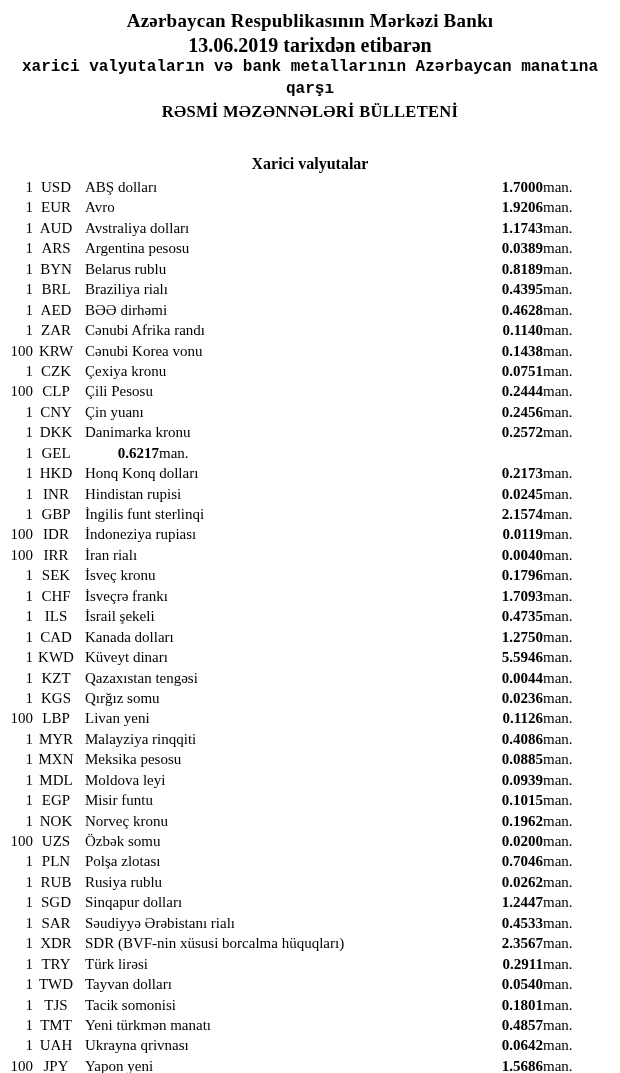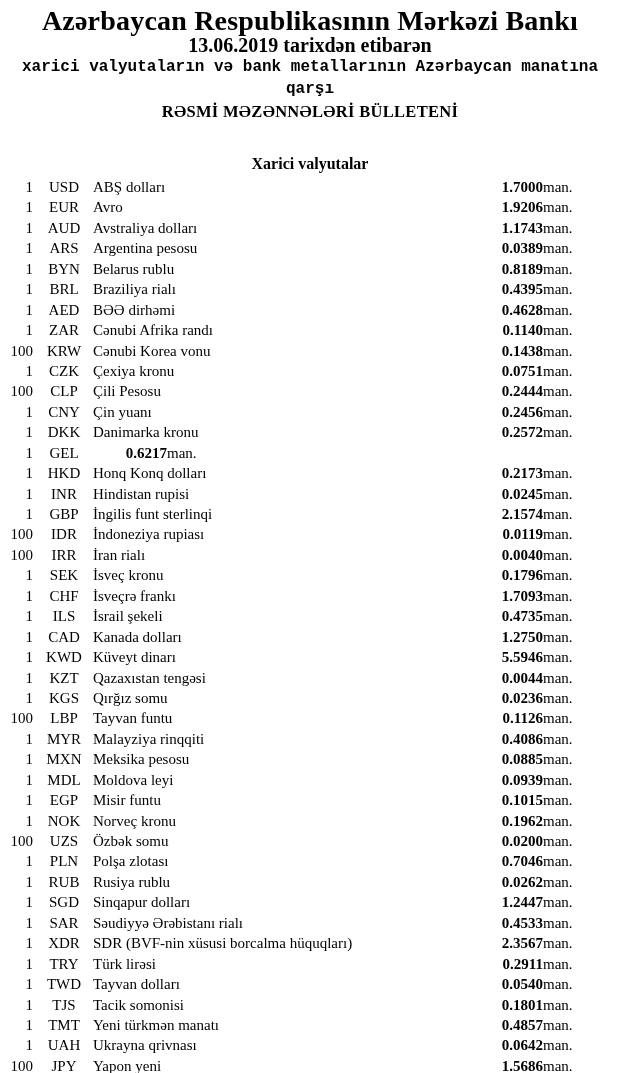--- a/index.html
+++ b/index.html
@@ -11,21 +11,21 @@
   }
   .page {
     position: relative;
     width: 620px;
     height: 1073px;
     background: #ffffff;
     overflow: hidden;
   }
   .doc-header { text-align: center; padding-top: 7px; }
   .bank-title {
-    font-size: 28px;
+    font-size: 19px;
     font-weight: bold;
     line-height: 27px;
     letter-spacing: 0.2px;
   }
   .date-line {
     font-size: 20px;
     font-weight: bold;
     line-height: 22px;
   }
   .subtitle-line {
@@ -59,21 +59,20 @@
   }
   .cell-qty {
     width: 33px;
     flex: 0 0 33px;
     text-align: right;
   }
   .cell-code {
     width: 46px;
     flex: 0 0 46px;
     text-align: center;
-    margin-left: 8px;
   }
   .cell-name {
     flex: 1 1 auto;
     padding-left: 6px;
     overflow: hidden;
   }
   .cell-rate {
     width: 80px;
     flex: 0 0 80px;
     text-align: right;
@@ -304,21 +303,21 @@
       <span class="cell-qty">1</span>
       <span class="cell-code">KGS</span>
       <span class="cell-name">Qırğız somu</span>
       <span class="cell-rate">0.0236</span>
       <span class="cell-unit">man.</span>
     </div>
 
     <div class="row">
       <span class="cell-qty">100</span>
       <span class="cell-code">LBP</span>
-      <span class="cell-name">Tayvan funtu</span>
+      <span class="cell-name">Livan yeni</span>
       <span class="cell-rate">0.1126</span>
       <span class="cell-unit">man.</span>
     </div>
 
     <div class="row">
       <span class="cell-qty">1</span>
       <span class="cell-code">MYR</span>
       <span class="cell-name">Malayziya rinqqiti</span>
       <span class="cell-rate">0.4086</span>
       <span class="cell-unit">man.</span>

